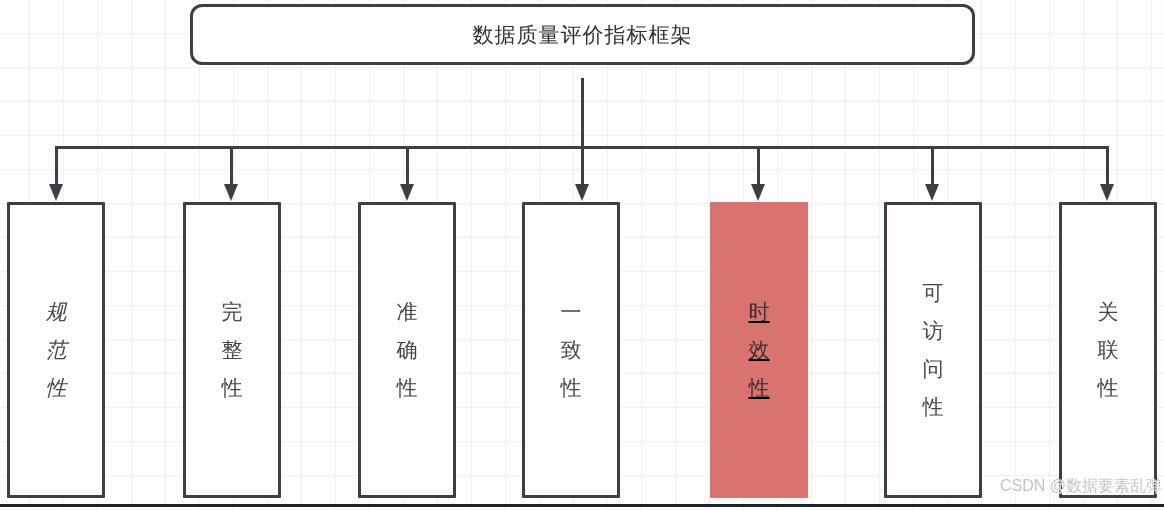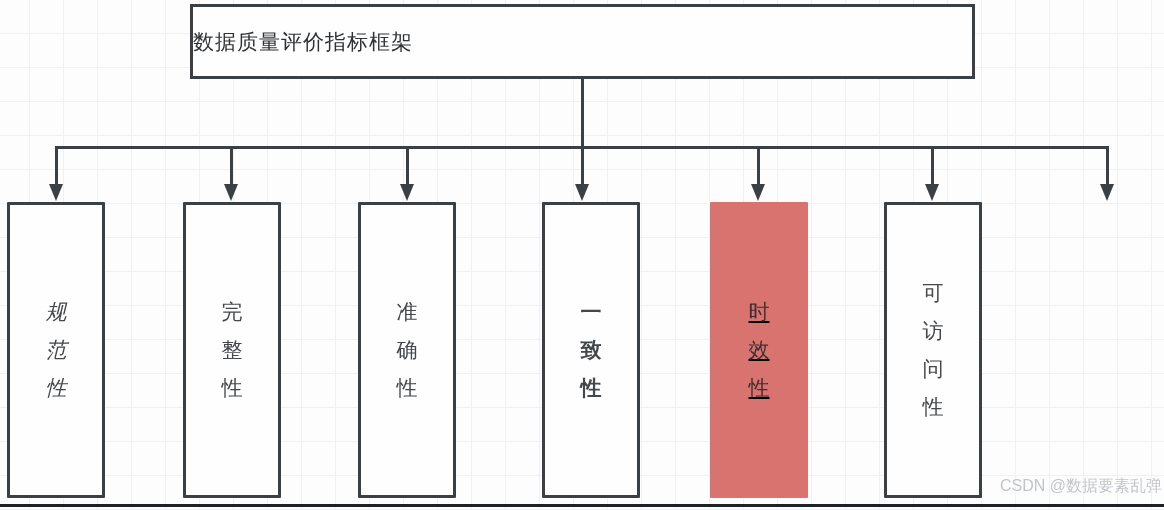--- a/index.html
+++ b/index.html
@@ -20,27 +20,28 @@
     background-size: 34px 34px;
     background-position: -5px -1px;
   }
 
   
   .title-box {
     position: absolute;
     left: 190px;
     top: 4px;
     width: 785px;
-    height: 75px;
+    height: 61px;
     box-sizing: border-box;
     background: #fefefe;
     border: 3px solid #3b4045;
-    border-radius: 0;
+    border-radius: 12px;
     display: flex;
     align-items: center;
+    justify-content: center;
     font-size: 21px;
     letter-spacing: 1px;
     color: #2f3235;
   }
 
   
   .line {
     position: absolute;
     background: #3b4045;
   }
@@ -82,21 +83,21 @@
     background: #fefefe;
     border: 3px solid #3b4045;
     border-radius: 1px;
     display: flex;
     align-items: center;
     justify-content: center;
   }
   .node.n1 { left: 7px; font-style: italic; }
   .node.n2 { left: 183px; }
   .node.n3 { left: 358px; }
-  .node.n4 { left: 542px; font-weight: bold; }
+  .node.n4 { left: 522px; }
   .node.n5 { left: 710px; }
   .node.n6 { left: 884px; }
   .node.n7 { left: 1059px; }
 
   .node .label {
     width: 24px;
     word-break: break-all;
     text-align: center;
     font-size: 21px;
     line-height: 38px;
@@ -169,18 +170,21 @@
   </div>
   <div class="node n4">
     <div class="label">一致性</div>
   </div>
   <div class="node n5 highlight">
     <div class="label">时效性</div>
   </div>
   <div class="node n6">
     <div class="label">可访问性</div>
   </div>
+  <div class="node n7">
+    <div class="label">关联性</div>
+  </div>
 
   <div class="watermark">CSDN @数据要素乱弹</div>
 
   <div class="bottom-rule"></div>
 
 </div>
 
 </body></html>

